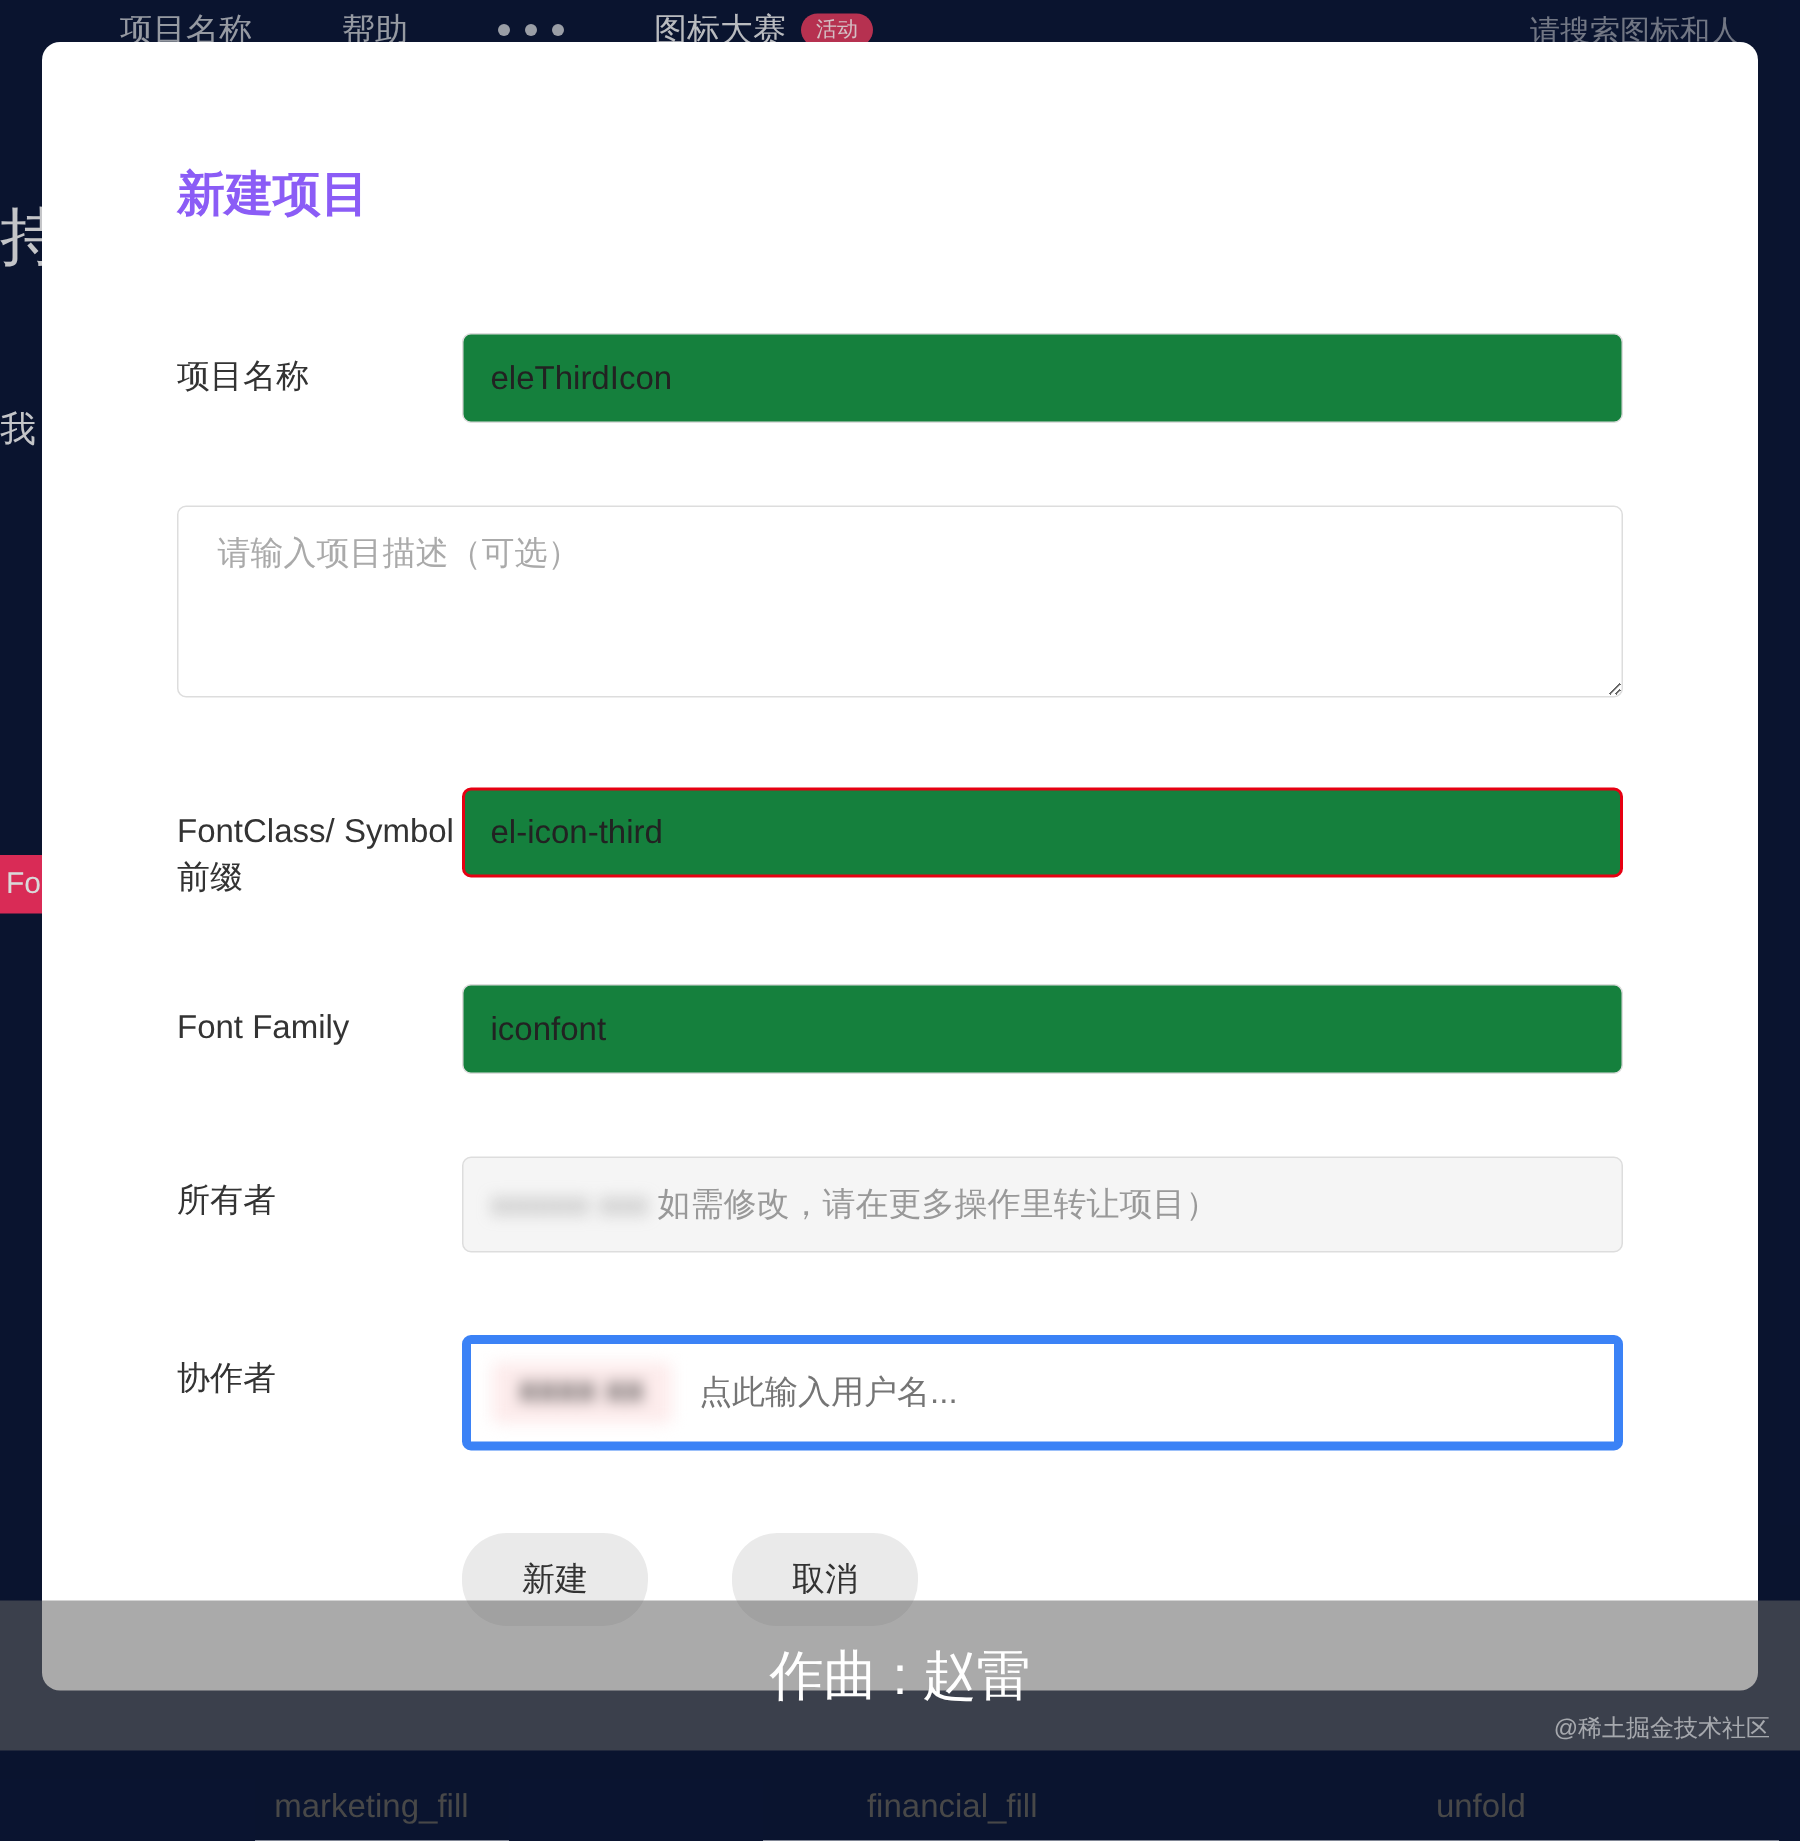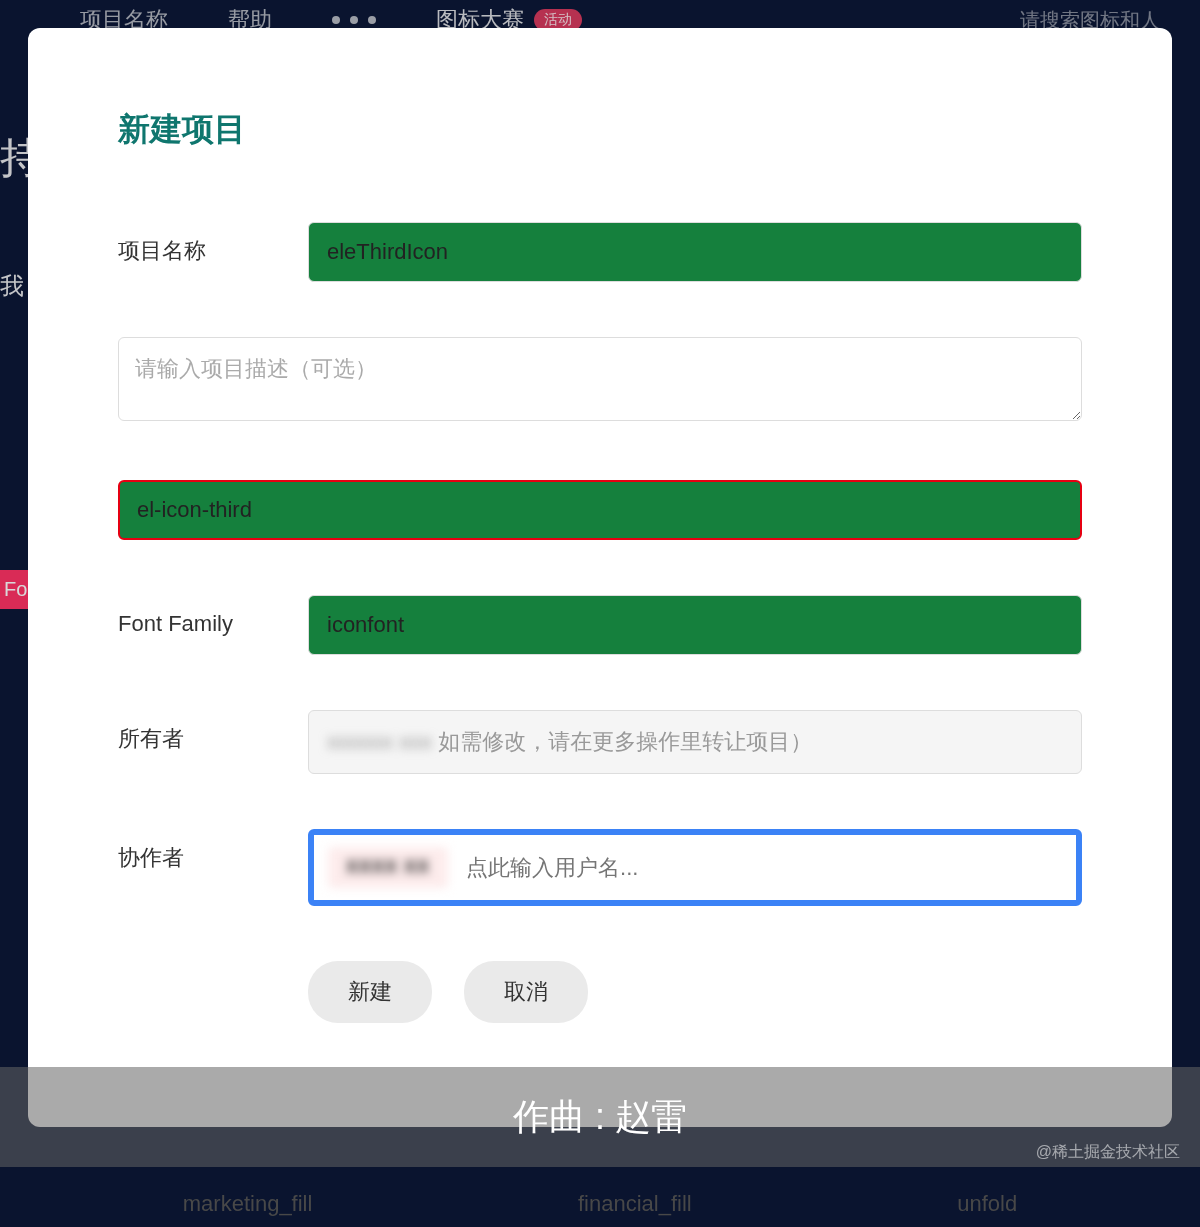--- a/index.html
+++ b/index.html
@@ -107,21 +107,21 @@
       right: 28px;
       bottom: 100px;
       background: white;
       border-radius: 12px;
       padding: 80px 90px 50px 90px;
     }
     
     .modal-title {
       font-size: 32px;
       font-weight: 600;
-      color: #0f766e;
+      color: #8b5cf6;
       margin-bottom: 70px;
     }
     
     .form-row {
       display: flex;
       align-items: flex-start;
       margin-bottom: 55px;
     }
     
     .form-label {
@@ -147,28 +147,28 @@
       font-family: inherit;
       background: #15803d;
     }
     
     .form-input::placeholder {
       color: #aaa;
     }
     
     .form-textarea {
       width: 100%;
-      padding: 16px 16px;
+      padding: 16px 26px;
       font-size: 22px;
       border: 1px solid #ddd;
       border-radius: 6px;
       color: #3b82f6;
       font-family: inherit;
       resize: both;
-      height: 84px;
+      height: 128px;
     }
     
     .form-textarea::placeholder {
       color: #aaa;
     }
     
     .form-input.focused {
       border: 2px solid #e60012;
       padding: 15px 17px;
     }
@@ -205,21 +205,21 @@
       border: none;
       outline: none;
       font-size: 22px;
       color: #888;
       flex: 1;
       font-family: inherit;
     }
     
     .form-actions {
       display: flex;
-      gap: 32px;
+      gap: 56px;
       margin-top: 10px;
       margin-left: 190px;
     }
     
     .btn {
       padding: 16px 40px;
       font-size: 22px;
       border: none;
       border-radius: 30px;
       background: #eaeaea;
@@ -295,20 +295,21 @@
     </div>
   </div>
 
   <div class="form-row">
     <div class="form-input-wrap">
       <textarea class="form-textarea" placeholder="请输入项目描述（可选）" style=""></textarea>
     </div>
   </div>
 
   <div class="form-row">
+    <div class="form-label">FontClass/ Symbol 前缀</div>
     <div class="form-input-wrap">
       <input class="form-input focused" type="text" value="el-icon-third" style="">
     </div>
   </div>
 
   <div class="form-row">
     <div class="form-label">Font Family</div>
     <div class="form-input-wrap">
       <input class="form-input" type="text" value="iconfont" style="">
     </div>

